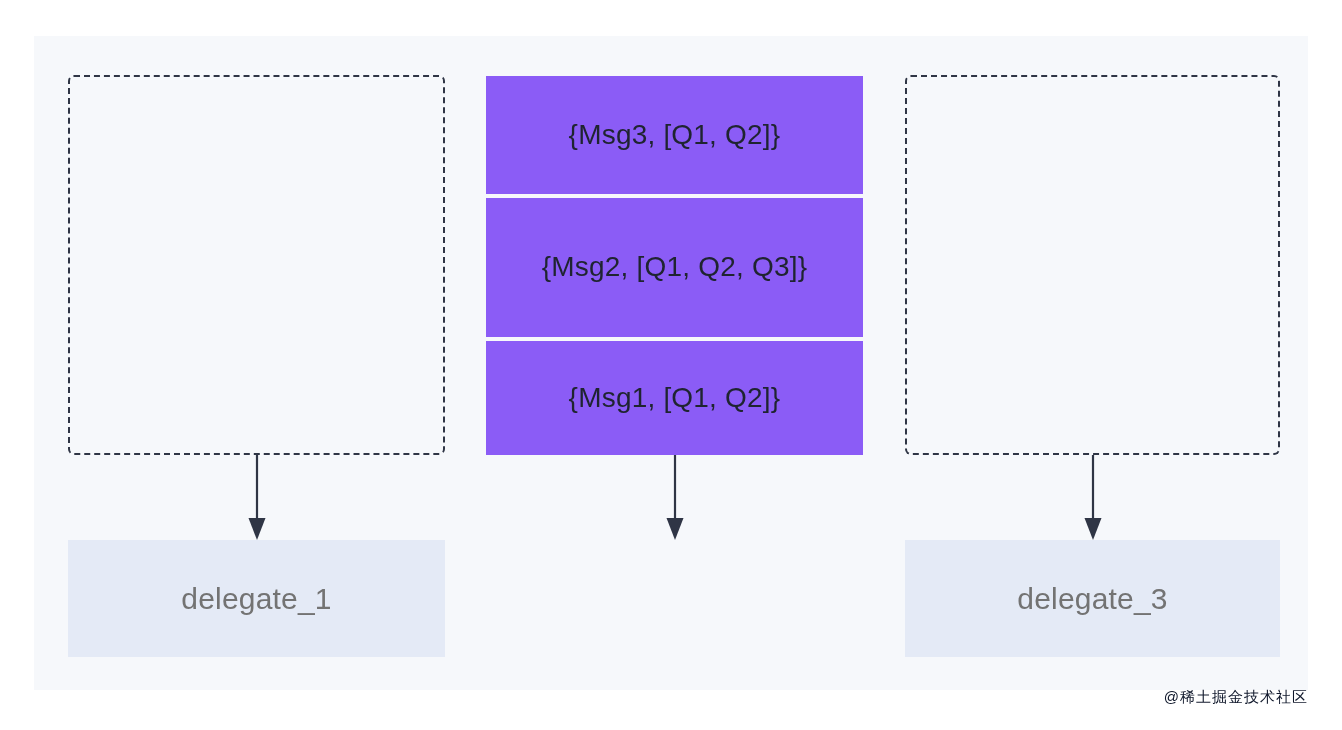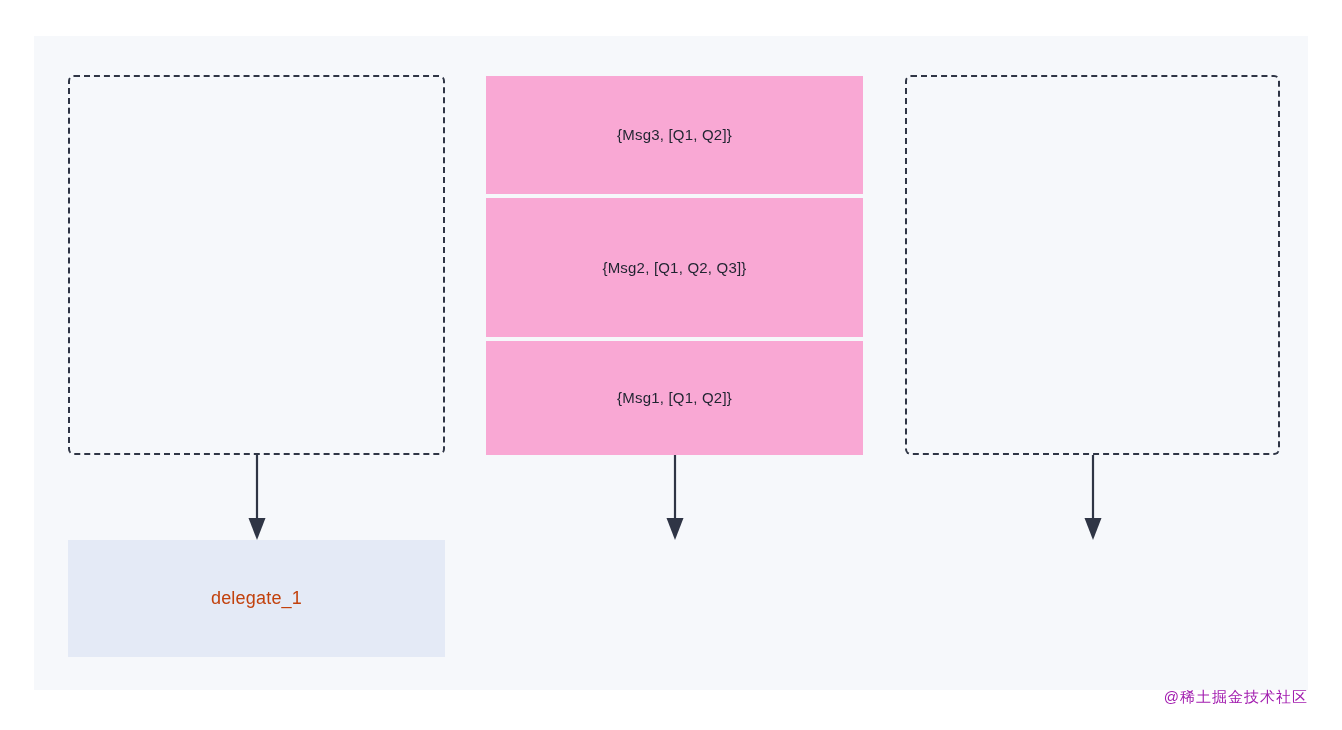--- a/index.html
+++ b/index.html
@@ -41,26 +41,26 @@
   
   .stack {
     position:absolute;
     top:40px; left:0;
     width:100%; height:379px;
     display:flex;
     flex-direction:column;
     gap:4px;
   }
   .stack-item {
-    background:#f9a8d4;
+    background:#8b5cf6;
     display:flex;
     align-items:center;
     justify-content:center;
     color:#1f2430;
-    font-size:15px;
+    font-size:28px;
     letter-spacing:.2px;
   }
   .stack-item.s-top    { height:127px; }
   .stack-item.s-mid    { height:150px; }
   .stack-item.s-bottom { height:123px; }
 
   
   .arrow {
     position:absolute;
     top:419px;
@@ -75,32 +75,32 @@
   .delegate-box {
     position:absolute;
     top:504px; left:0;
     width:100%; height:117px;
     background:#e4eaf6;
     display:flex;
     align-items:center;
     justify-content:center;
   }
   .delegate-label {
-    font-size:18px;
-    color:#c2410c;
+    font-size:30px;
+    color:#737373;
     letter-spacing:.2px;
   }
 
   
   #watermark {
     position:absolute;
     right:34px;
     top:688px;
     font-size:15px;
-    color:#a21caf;
+    color:#0f172a;
     letter-spacing:1px;
     white-space:nowrap;
   }
 </style>
 </head>
 <body>
 
 <div id="stage">
 
   <div id="panel">
@@ -142,19 +142,22 @@
 
       <div class="dashed-box"></div>
 
       <div class="arrow">
         <svg width="20" height="85" viewBox="0 0 20 85" aria-hidden="true">
           <line x1="10" y1="0" x2="10" y2="66" stroke="#2f3545" stroke-width="2.2"></line>
           <polygon points="10,85 1.5,63 18.5,63" fill="#2f3545"></polygon>
         </svg>
       </div>
 
+      <div class="delegate-box">
+        <span class="delegate-label">delegate_3</span>
+      </div>
     </div>
 
   </div>
 
   <div id="watermark">@稀土掘金技术社区</div>
 
 </div>
 
 </body></html>

